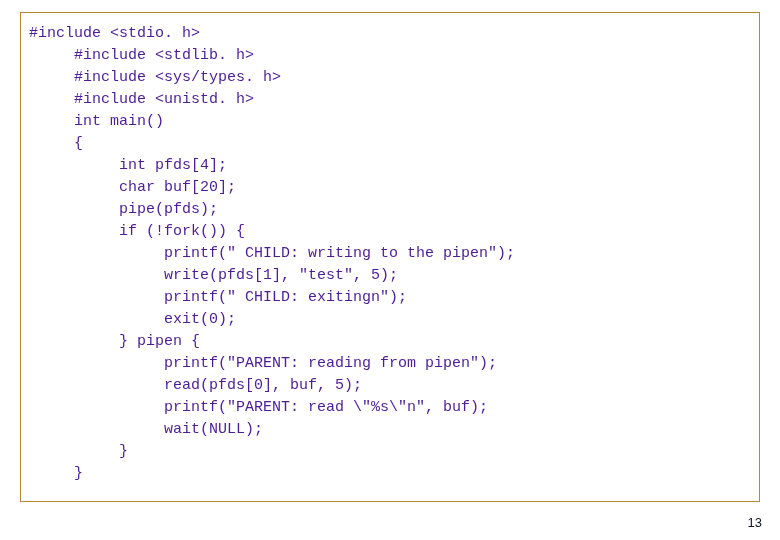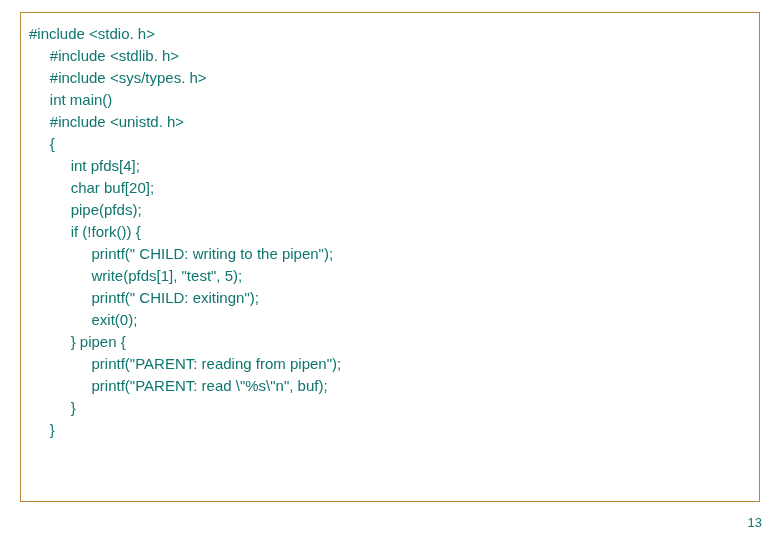--- a/index.html
+++ b/index.html
@@ -18,48 +18,51 @@
     width: 740px;
     height: 490px;
     border: 1px solid #b58835;
     padding: 10px 8px 10px 8px;
     box-sizing: border-box;
   }
   .code-line {
     font-size: 15px;
     line-height: 22px;
     white-space: pre;
-    color: #0f766e;
+    color: #4c1d95;
+    font-family: Liberation Mono, monospace;
   }
   .page-number {
     position: absolute;
     right: 18px;
     bottom: 10px;
     font-size: 13px;
-    color: #0f766e;
+    color: #0f172a;
   }
 </style>
 </head>
 <body>
 
 <div class="code-box">
   <div class="code-line">#include &lt;stdio. h&gt;</div>
   <div class="code-line">     #include &lt;stdlib. h&gt;</div>
   <div class="code-line">     #include &lt;sys/types. h&gt;</div>
+  <div class="code-line">     #include &lt;unistd. h&gt;</div>
   <div class="code-line">     int main()</div>
-  <div class="code-line">     #include &lt;unistd. h&gt;</div>
   <div class="code-line">     {</div>
   <div class="code-line">          int pfds[4];</div>
   <div class="code-line">          char buf[20];</div>
   <div class="code-line">          pipe(pfds);</div>
   <div class="code-line">          if (!fork()) {</div>
   <div class="code-line">               printf(" CHILD: writing to the pipen");</div>
   <div class="code-line">               write(pfds[1], "test", 5);</div>
   <div class="code-line">               printf(" CHILD: exitingn");</div>
   <div class="code-line">               exit(0);</div>
   <div class="code-line">          } pipen {</div>
   <div class="code-line">               printf("PARENT: reading from pipen");</div>
+  <div class="code-line">               read(pfds[0], buf, 5);</div>
   <div class="code-line">               printf("PARENT: read \"%s\"n", buf);</div>
+  <div class="code-line">               wait(NULL);</div>
   <div class="code-line">          }</div>
   <div class="code-line">     }</div>
 </div>
 
 <div class="page-number">13</div>
 
 </body></html>

